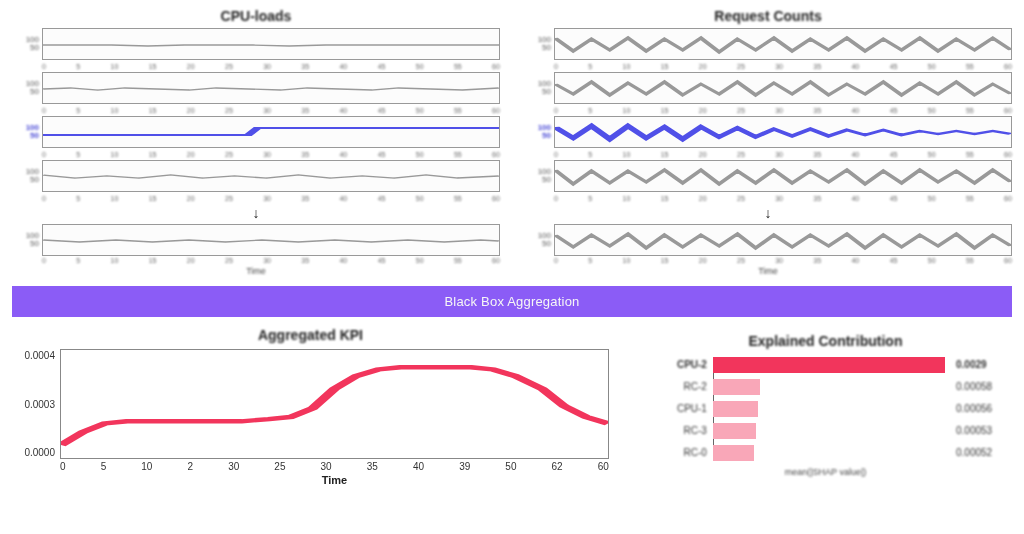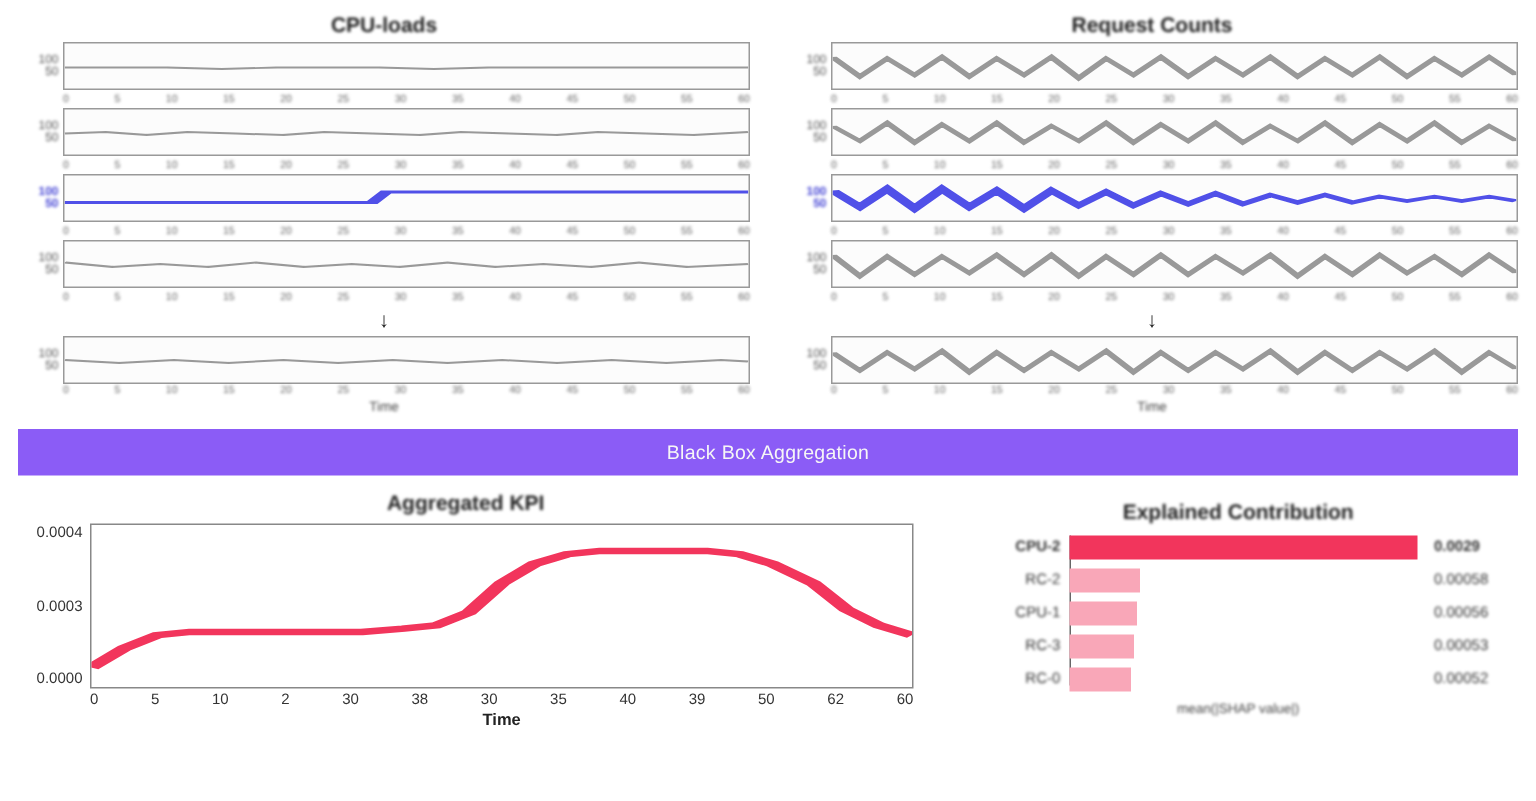--- a/index.html
+++ b/index.html
@@ -449,21 +449,21 @@
         </svg>
       </div>
 
     </div>
     <div class="agg-xaxis">
       <span>0</span>
         <span>5</span>
         <span>10</span>
         <span>2</span>
         <span>30</span>
-        <span>38</span>
+        <span>25</span>
         <span>30</span>
         <span>35</span>
         <span>40</span>
         <span>39</span>
         <span>50</span>
         <span>62</span>
         <span>60</span>
     </div>
     <div class="agg-xlabel">Time</div>
   </div>

